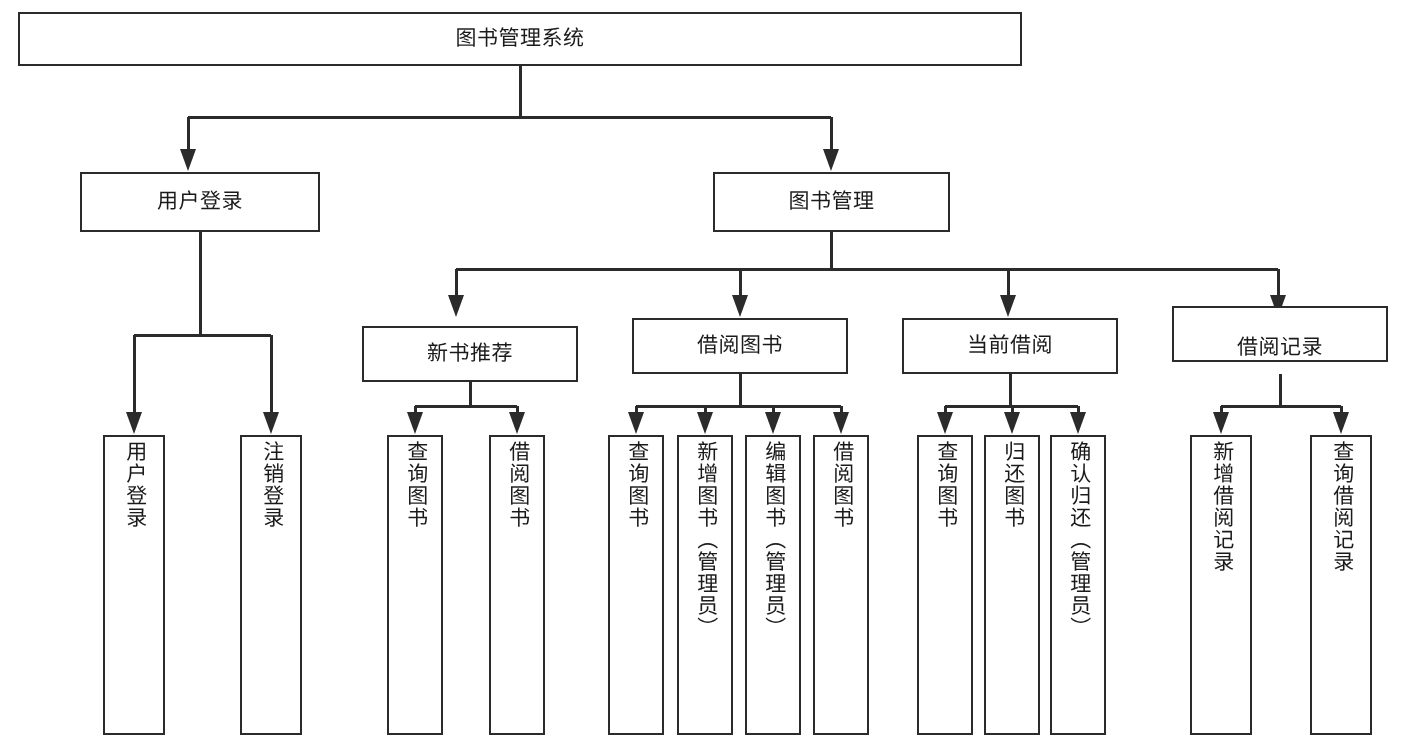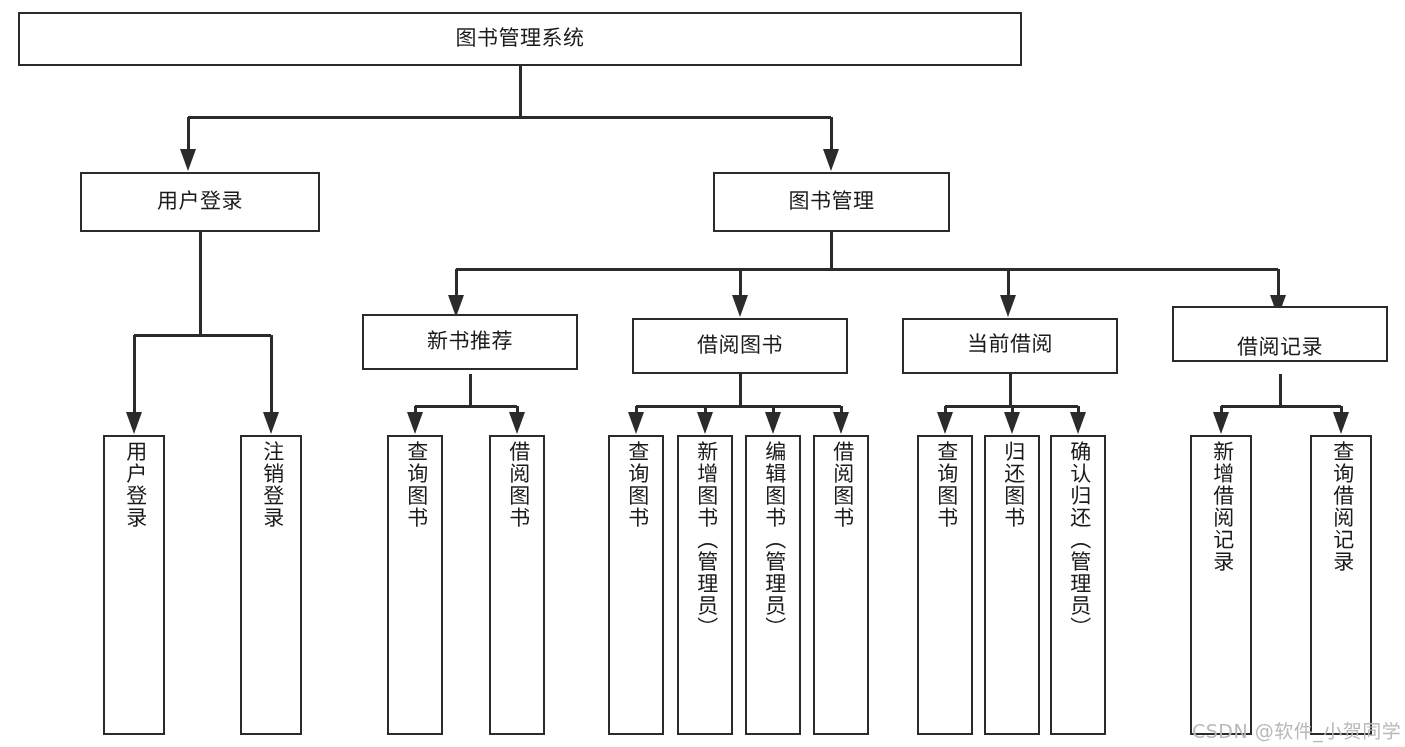--- a/index.html
+++ b/index.html
@@ -131,27 +131,27 @@
   <div id="nodes-layer">
       <div class="node-box" style="left: 18px; top: 12px; width: 1004px; height: 54px;">
         <span class="node-label-h">图书管理系统</span>
       </div>
       <div class="node-box" style="left: 80px; top: 172px; width: 240px; height: 60px;">
         <span class="node-label-h">用户登录</span>
       </div>
       <div class="node-box" style="left: 713px; top: 172px; width: 237px; height: 60px; align-items: center;">
         <span class="node-label-h">图书管理</span>
       </div>
-      <div class="node-box" style="left: 362px; top: 314px; width: 216px; height: 56px;">
+      <div class="node-box" style="left: 362px; top: 326px; width: 216px; height: 56px;">
         <span class="node-label-h">新书推荐</span>
       </div>
       <div class="node-box" style="left: 632px; top: 318px; width: 216px; height: 56px;">
         <span class="node-label-h">借阅图书</span>
       </div>
-      <div class="node-box" style="left: 902px; top: 318px; width: 216px; height: 56px; font-family: Liberation Mono, monospace;">
+      <div class="node-box" style="left: 902px; top: 318px; width: 216px; height: 56px;">
         <span class="node-label-h">当前借阅</span>
       </div>
       <div class="node-box" style="left: 1172px; top: 306px; width: 216px; height: 56px; align-items: flex-end;">
         <span class="node-label-h">借阅记录</span>
       </div>
       <div class="node-box leaf" style="left: 103px; top: 435px; width: 62px; height: 300px;">
         <span class="node-label-v">用户登录</span>
       </div>
       <div class="node-box leaf" style="left: 240px; top: 435px; width: 62px; height: 300px;">
         <span class="node-label-v">注销登录</span>
@@ -184,15 +184,14 @@
         <span class="node-label-v">确认归还（管理员）</span>
       </div>
       <div class="node-box leaf" style="left: 1190px; top: 435px; width: 62px; height: 300px;">
         <span class="node-label-v">新增借阅记录</span>
       </div>
       <div class="node-box leaf" style="left: 1310px; top: 435px; width: 62px; height: 300px;">
         <span class="node-label-v">查询借阅记录</span>
       </div>
     </div>
 
-  <div id="watermark" style="left: 1192px; top: 716px;">CSDN @软件_小贺同学</div>
 
 </div>
 
 </body></html>

